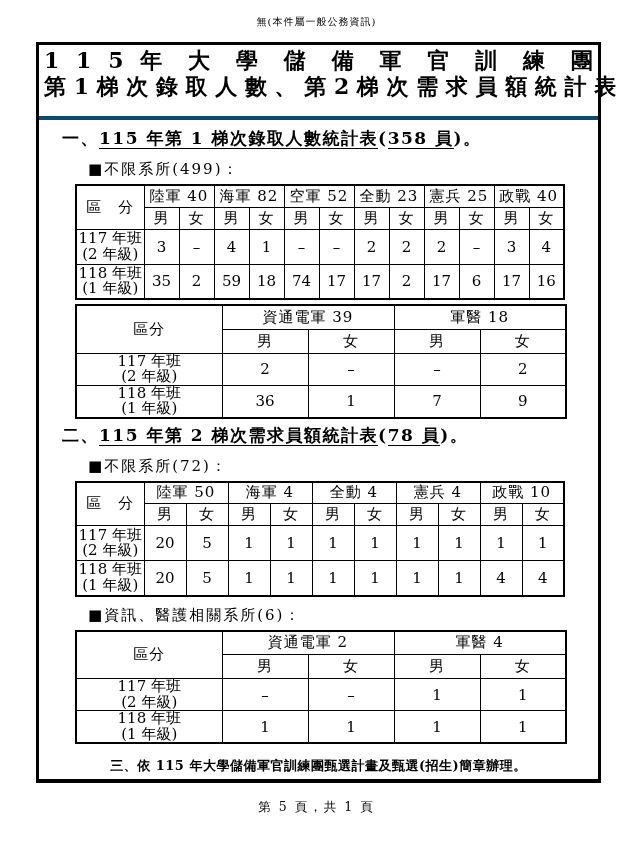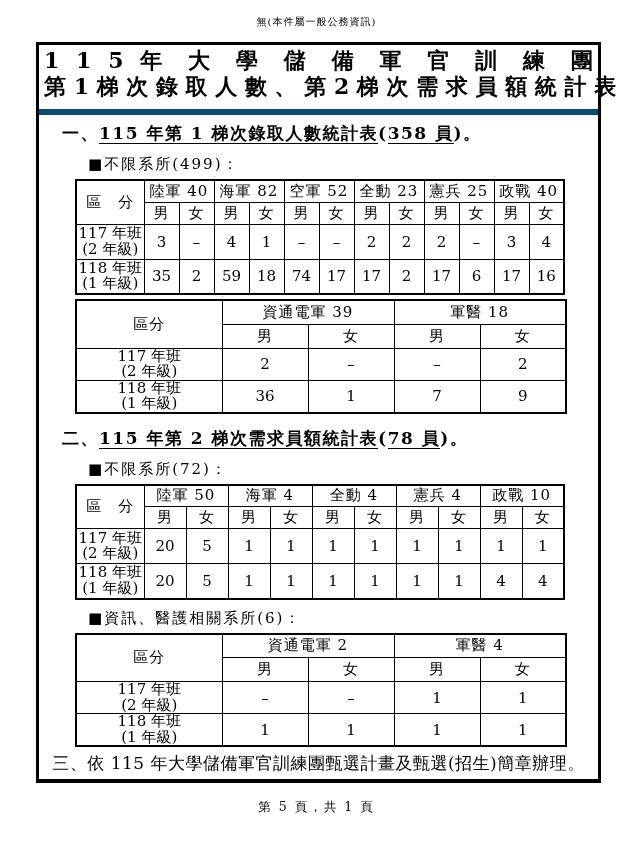--- a/index.html
+++ b/index.html
@@ -6,21 +6,21 @@
   body {
     width:633px; height:859px; background:#ffffff; color:#000;
     font-family:"DejaVu Serif","Liberation Serif",serif;
     overflow:hidden;
   }
   .top-note { padding-top:15px; text-align:center; font-size:10px; letter-spacing:1px; }
   .doc-box {
     margin:13px 32px 0 36px; height:741px; box-sizing:border-box;
     border:3px solid #000; border-bottom-width:4px; position:relative;
   }
-  .title-block { border-bottom:6px solid #0c4a6e; padding:2px 5px 10px 5px; }
+  .title-block { border-bottom:4px solid #0c4a6e; padding:2px 5px 17px 5px; }
   .title-line {
     font-size:22px; font-weight:bold; line-height:26px; white-space:nowrap;
     text-align:justify; text-align-last:justify;
   }
   .sec-heading { margin:7px 0 0 23px; font-size:17px; font-weight:bold; letter-spacing:1.5px; height:24px; }
   .u { border-bottom:1.5px solid #000; padding-bottom:0; }
   .sub-label { margin:9px 0 0 49px; font-size:15px; letter-spacing:2px; height:20px; }
   .tbl { border-collapse:collapse; border:2px solid #000; margin:4px 17px 0 36px; table-layout:fixed; }
   .tbl td { border:1px solid #000; text-align:center; vertical-align:middle; font-size:15px; padding:0; }
   .tbl .hrow td { letter-spacing:1px; }
@@ -30,21 +30,21 @@
   .t2 .drow { height:31px; }
   .col-label1 { width:68px; }
   .col-data1 { width:35px; }
   .col-label2 { width:146px; }
   .col-data2 { width:86px; }
   .col-data3 { width:42px; }
   .rlabel div { line-height:15.5px; font-size:15px; }
   .corner { letter-spacing:2px; }
   .sec3 {
     position:absolute; left:0; right:0; bottom:4px; text-align:center;
-    font-size:17px; font-weight:normal; letter-spacing:0.5px;
+    font-size:13px; font-weight:bold; letter-spacing:0.5px;
   }
   .page-footer { margin-top:16px; text-align:center; font-size:12.5px; letter-spacing:2px; }
 </style>
 </head>
 <body>
 
 <div>
 
   <div class="top-note">無(本件屬一般公務資訊)</div>
 
@@ -175,21 +175,21 @@
             <div>(1 年級)</div>
           </td>
           <td>36</td>
           <td>1</td>
           <td>7</td>
           <td>9</td>
         </tr>
       </tbody>
     </table>
 
-    <div class="sec-heading" style="margin-top:13px"><span>二、</span><span class="u">115 年第 2 梯次需求員額統計表</span><span>(</span><span class="u">78 員</span><span>)。</span></div>
+    <div class="sec-heading" style="margin-top:5px"><span>二、</span><span class="u">115 年第 2 梯次需求員額統計表</span><span>(</span><span class="u">78 員</span><span>)。</span></div>
 
     <div class="sub-label">■不限系所(72)：</div>
 
     <table class="tbl t1">
       <colgroup>
         <col class="col-label1">
           <col class="col-data3">
           <col class="col-data3">
           <col class="col-data3">
           <col class="col-data3">

